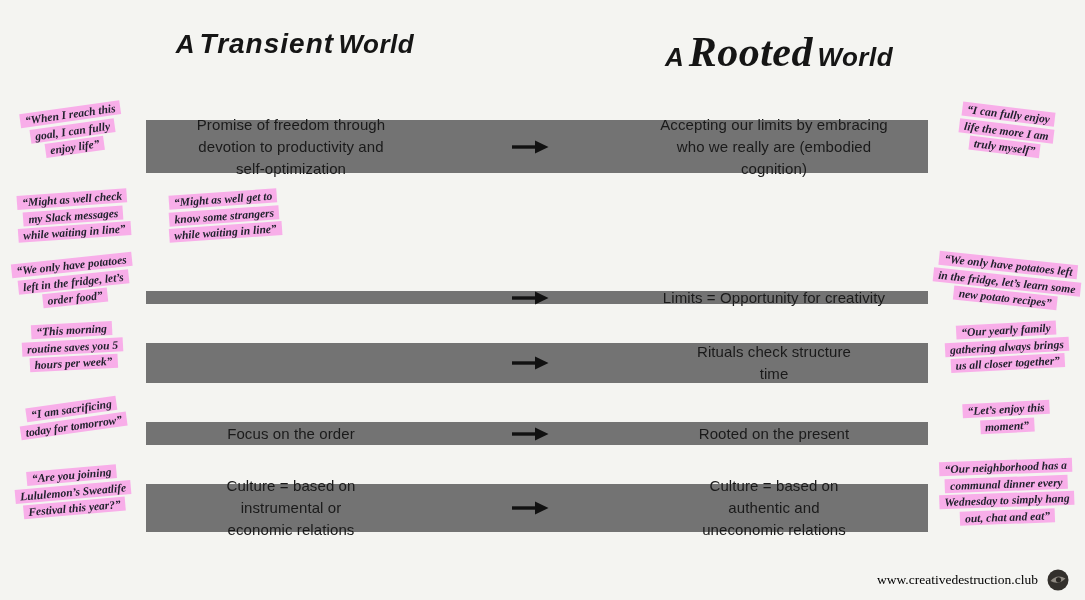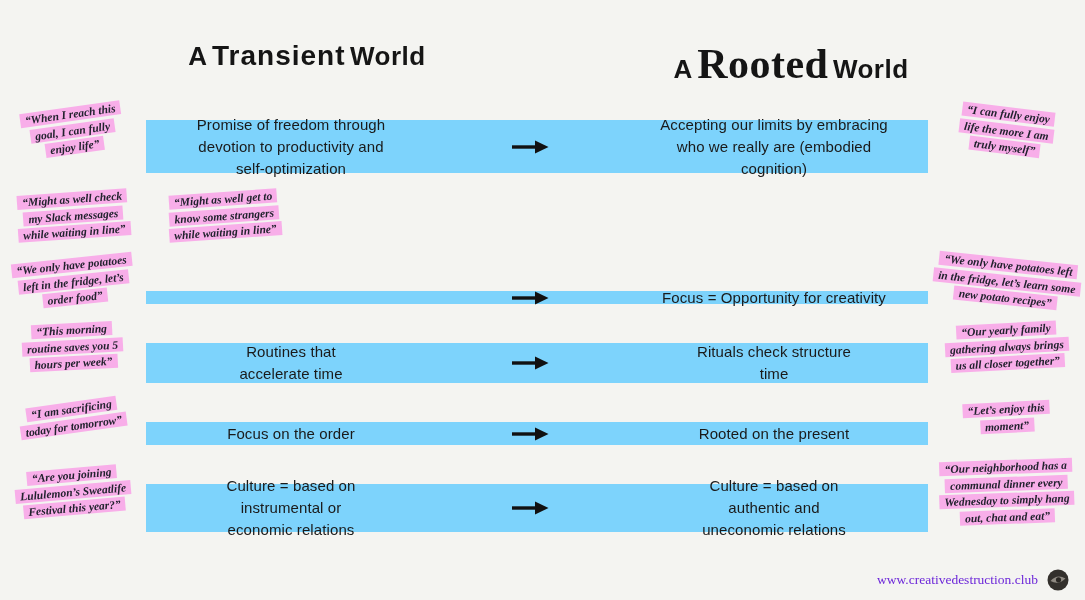--- a/index.html
+++ b/index.html
@@ -17,21 +17,21 @@
   .title-left{left:106px;}
   .title-right{left:590px;}
   .t-sans{font-family:"Liberation Sans",sans-serif;font-weight:800;font-size:26px;letter-spacing:.5px;}
   .t-drip{font-family:"Liberation Sans",sans-serif;font-weight:800;font-size:28px;letter-spacing:1px;}
   .t-serif{font-family:"Liberation Serif",serif;font-weight:700;font-size:42px;letter-spacing:.5px;}
 
   
   .rowline{position:relative;margin:0 0 7px 0;display:flex;}
   .quote-col{width:146px;flex:0 0 146px;display:flex;align-items:center;justify-content:center;}
   .quote-col.right{width:157px;flex:0 0 157px;}
-  .band{position:relative;width:782px;flex:0 0 782px;background:#7dd3fc;margin-top:32px;}
+  .band{position:relative;width:782px;flex:0 0 782px;background:#737373;margin-top:32px;}
   .cell{
     position:absolute;top:50%;transform:translateY(-50%);
     text-align:center;white-space:pre-line;
     font-size:15px;line-height:22px;font-weight:500;color:#1a1a1a;letter-spacing:.1px;
   }
   .cell-left{left:10px;width:270px;}
   .cell-right{left:478px;width:300px;text-align:center;}
   .arrow{position:absolute;left:366px;top:50%;transform:translateY(-50%);width:37px;height:16px;}
 
   
@@ -42,25 +42,25 @@
   }
   .quote .hl{
     background:#f8aee9;
     padding:1px 5px;
     -webkit-box-decoration-break:clone;box-decoration-break:clone;
   }
 
   
   .footer{position:absolute;right:16px;bottom:9px;display:flex;align-items:center;gap:9px;}
   .footer-url{
-    font-family:"Liberation Serif",serif;font-size:13.5px;color:#6d28d9;text-decoration:none;
+    font-family:"Liberation Serif",serif;font-size:13.5px;color:#000000;text-decoration:none;
   }
   .logo{width:22px;height:22px;display:block;}
 
-  h1,h2{margin:16px;font-size:inherit;}
+  h1,h2{margin:4px;font-size:inherit;font-style:italic;}
 </style>
 </head>
 <body>
 
 <div class="canvas">
 
   <div class="header">
     <h1 class="title title-left"><span class="t-sans">A</span> <span class="t-drip">Transient</span> <span class="t-sans">World</span></h1>
     <h1 class="title title-right"><span class="t-sans">A</span> <span class="t-serif">Rooted</span> <span class="t-sans">World</span></h1>
   </div>
@@ -107,38 +107,36 @@
     <div class="quote-col">
       <div class="quote" style="transform:rotate(-6deg)"><span class="hl">“We only have potatoes
 left in the fridge, let’s
 order food”</span></div>
     </div>
     <div class="band">
       <svg class="arrow" viewBox="0 0 37 16">
           <path d="M0 8 H25" stroke="#111" stroke-width="3.4"></path>
           <path d="M23 1.6 L36.5 8 L23 14.4 Z" fill="#111"></path>
         </svg>
-      <div class="cell cell-right">Focus = Opportunity for creativity</div>
+      <div class="cell cell-right">Limits = Opportunity for creativity</div>
     </div>
     <div class="quote-col right">
       <div class="quote" style="transform:rotate(6deg)"><span class="hl">“We only have potatoes left
 in the fridge, let’s learn some
 new potato recipes”</span></div>
     </div>
   </div>
 
   <div class="rowline" style="height:72px">
     <div class="quote-col">
       <div class="quote" style="transform:rotate(-3deg)"><span class="hl">“This morning
 routine saves you 5
 hours per week”</span></div>
     </div>
     <div class="band">
-      <div class="cell cell-left">Routines that
-accelerate time</div>
       <svg class="arrow" viewBox="0 0 37 16">
           <path d="M0 8 H25" stroke="#111" stroke-width="3.4"></path>
           <path d="M23 1.6 L36.5 8 L23 14.4 Z" fill="#111"></path>
         </svg>
       <div class="cell cell-right">Rituals check structure
 time</div>
     </div>
     <div class="quote-col right">
       <div class="quote" style="transform:rotate(-3deg)"><span class="hl">“Our yearly family
 gathering always brings

